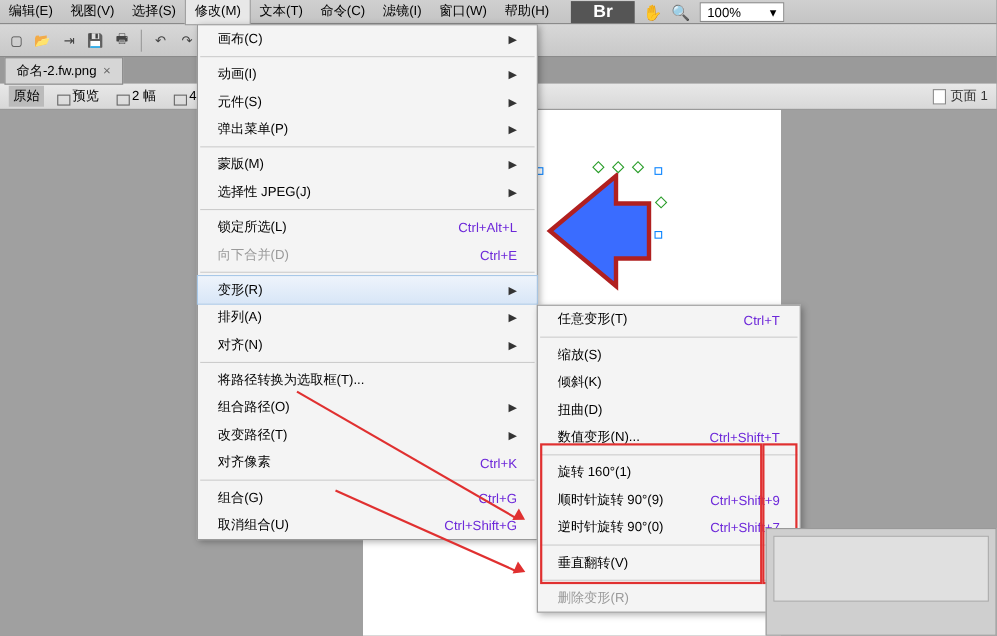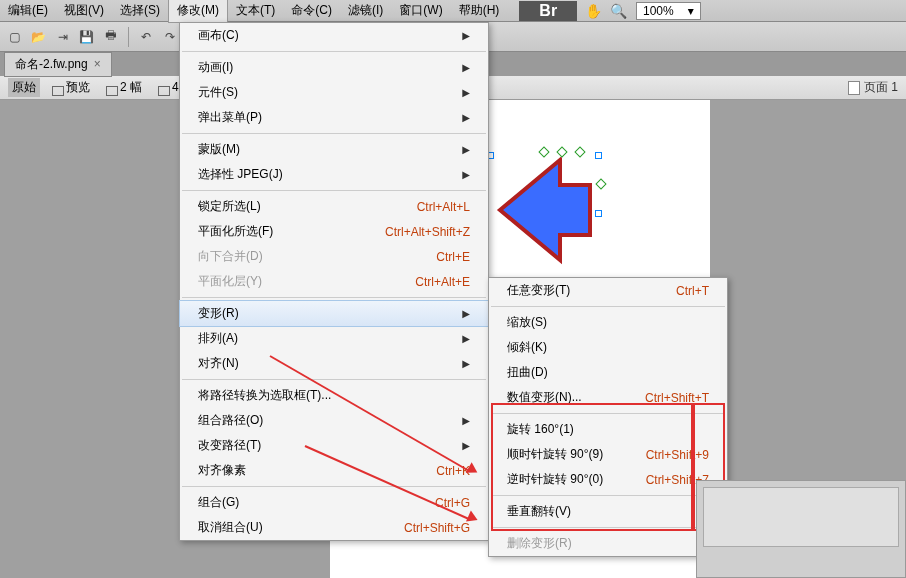--- a/index.html
+++ b/index.html
@@ -3,21 +3,21 @@
 <meta charset="utf-8">
 <style>
 * { margin: 0; padding: 0; box-sizing: border-box; font-family: "Microsoft YaHei", Arial, sans-serif; font-size: 12px; }
 body { background: #a0a0a0; width: 906px; height: 578px; overflow: hidden; position: relative; }
 .menubar { background: linear-gradient(#d0d0d0,#c4c4c4); height: 22px; display: flex; align-items: center; border-bottom: 1px solid #888; }
 .menu-item { padding: 3px 8px; cursor: default; }
 .menu-item.active { background: #e8e8e8; border: 1px solid #999; }
 .menubar-right { display: flex; align-items: center; gap: 8px; margin-left: 12px; }
 .br-badge { background: #555; color: #fff; padding: 1px 20px; font-size: 16px; font-weight: bold; }
 .hand-icon, .mag-icon { font-size: 14px; color: #333; }
-.zoom-box { background: #fff; border: 1px solid #888; padding: 1px 6px; display: flex; align-items: center; gap: 14px; }
+.zoom-box { background: #fff; border: 1px solid #888; padding: 1px 6px; display: flex; align-items: center; gap: 26px; }
 .toolbar { background: linear-gradient(#d8d8d8,#c8c8c8); height: 30px; border-bottom: 1px solid #888; display: flex; align-items: center; padding: 0 6px; gap: 6px; }
 .tool-icon { width: 18px; height: 18px; display: flex; align-items: center; justify-content: center; color: #444; }
 .tool-sep { width: 1px; height: 20px; background: #999; margin: 0 2px; }
 .tab-bar { background: #9a9a9a; height: 24px; display: flex; align-items: center; padding-left: 4px; }
 .doc-tab { background: #d6d6d6; padding: 3px 10px; border: 1px solid #888; display: flex; align-items: center; gap: 6px; }
 .tab-close { color: #666; cursor: pointer; }
 .view-bar { background: linear-gradient(#e8e8e8,#d8d8d8); height: 24px; border-bottom: 1px solid #999; display: flex; align-items: center; justify-content: space-between; padding: 0 8px; }
 .view-modes { display: flex; gap: 8px; align-items: center; }
 .view-mode { padding: 1px 4px; display: flex; align-items: flex-end; gap: 2px; }
 .view-mode.active { background: #bbb; }
@@ -29,21 +29,21 @@
 .arrow-shape { position: absolute; left: 490px; top: 145px; }
 .sel-handle { width: 7px; height: 7px; border: 1px solid #0a84ff; background: #fff; position: absolute; }
 .sel-rot { width: 8px; height: 8px; border: 1px solid #2a9d2a; background: #fff; position: absolute; transform: rotate(45deg); }
 .dropdown { position: absolute; background: #f4f4f4; border: 1px solid #999; box-shadow: 2px 2px 6px rgba(0,0,0,0.3); }
 .main-dropdown { left: 179px; top: 22px; width: 310px; }
 .dd-item { padding: 4px 18px 4px 18px; display: flex; justify-content: space-between; align-items: center; cursor: default; position: relative; }
 .dd-item.highlighted { background: linear-gradient(#eef4fb,#d8e6f7); border: 1px solid #a8c8e8; margin: -1px; justify-content: space-between; }
 .dd-item.disabled { color: #9a9a9a; }
 .dd-sep { height: 1px; background: #ccc; margin: 3px 2px; }
 .dd-arrow { color: #333; font-size: 10px; }
-.dd-shortcut { color: #c2410c; }
+.dd-shortcut { color: #6d28d9; }
 .sub-dropdown { left: 488px; top: 277px; width: 240px; }
 .red-box { position: absolute; border: 2px solid #e03030; }
 .red-arrow-line { position: absolute; background: #e03030; transform-origin: left center; height: 2px; }
 .red-arrow-head { position: absolute; width: 0; height: 0; border-left: 10px solid #e03030; border-top: 6px solid transparent; border-bottom: 6px solid transparent; }
 .right-panel { position: absolute; right: 0; top: 480px; width: 210px; height: 98px; background: #cfcfcf; border: 1px solid #999; }
 .right-panel-inner { margin: 6px; background: #e0e0e0; height: 60px; border: 1px solid #aaa; }
 </style>
 </head>
 <body>
 
@@ -151,31 +151,23 @@
     </div>
     <div class="dd-item">
       <span>选择性 JPEG(J)</span>
       <span class="dd-arrow">▶</span>
     </div>
     <div class="dd-sep"></div>
     <div class="dd-item">
       <span>锁定所选(L)</span>
       <span class="dd-shortcut">Ctrl+Alt+L</span>
     </div>
-    <div class="dd-item">
-      <span>平面化所选(F)</span>
-      <span class="dd-shortcut">Ctrl+Alt+Shift+Z</span>
-    </div>
     <div class="dd-item disabled">
       <span>向下合并(D)</span>
       <span class="dd-shortcut">Ctrl+E</span>
-    </div>
-    <div class="dd-item disabled">
-      <span>平面化层(Y)</span>
-      <span class="dd-shortcut">Ctrl+Alt+E</span>
     </div>
     <div class="dd-sep"></div>
     <div class="dd-item highlighted">
       <span>变形(R)</span>
       <span class="dd-arrow">▶</span>
     </div>
     <div class="dd-item">
       <span>排列(A)</span>
       <span class="dd-arrow">▶</span>
     </div>

